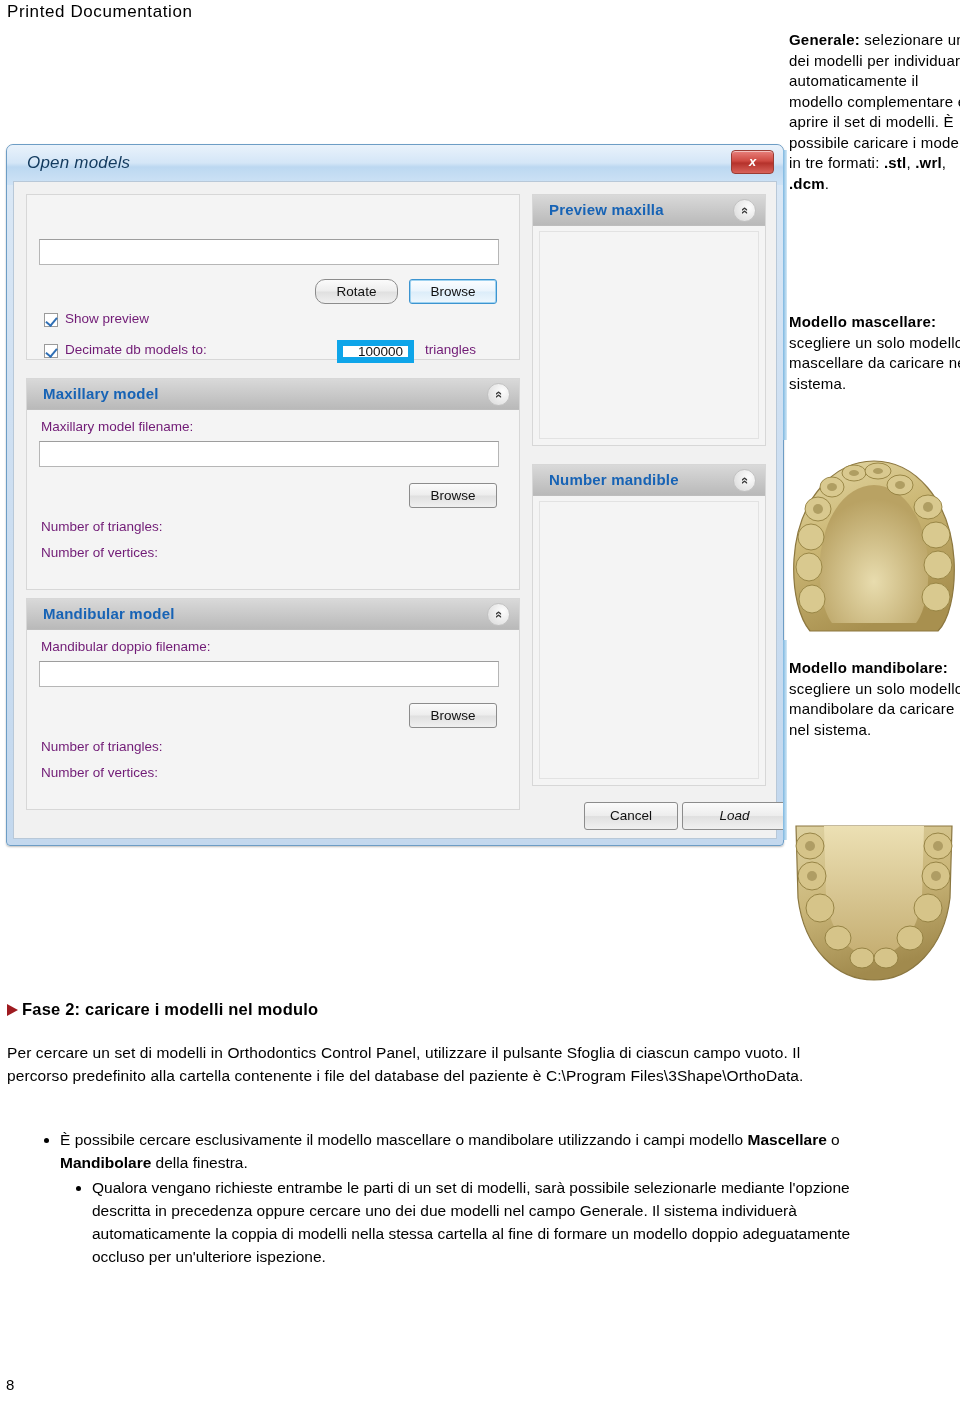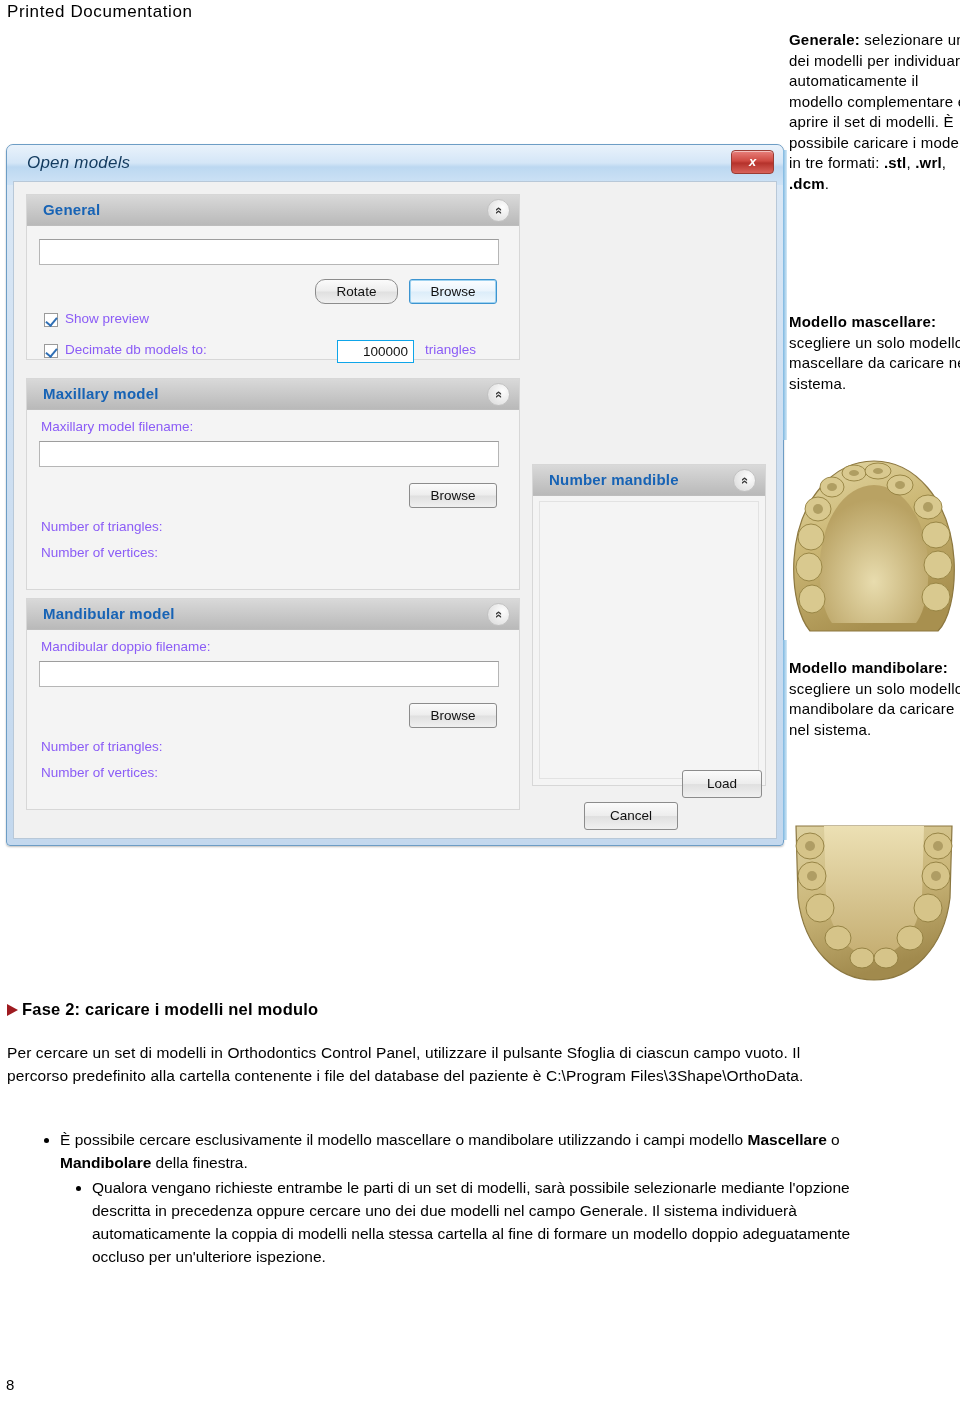--- a/index.html
+++ b/index.html
@@ -91,21 +91,21 @@
   }
   .chev{
     position:absolute;right:9px;top:4px;width:21px;height:21px;
     border-radius:50%;
     background:radial-gradient(circle at 35% 30%,#fdfdfd,#d8d8d8);
     border:1px solid #c2c2c2;
     color:#3a3a3a;font-size:13px;line-height:20px;text-align:center;
     font-weight:bold;
   }
 
-  .lbl{position:absolute;font-size:13.5px;color:#8b5cf6;}
+  .lbl{position:absolute;font-size:13.5px;color:#701a75;}
   .txtbox{
     position:absolute;background:#ffffff;
     border:1px solid #b6b6b6;
     border-top-color:#9d9d9d;
     box-sizing:border-box;
   }
   .btn{
     position:absolute;
     background:linear-gradient(180deg,#fbfbfb 0%,#ededed 48%,#e0e0e0 52%,#f0f0f0 100%);
     border:1px solid #8c8c8c;border-radius:3px;
@@ -121,21 +121,21 @@
     position:absolute;width:14px;height:14px;
     background:#fff;border:1px solid #9a9a9a;
     box-sizing:border-box;
   }
   .chk:after{
     content:"";position:absolute;left:3px;top:1px;
     width:5px;height:9px;border:solid #2f6fb5;
     border-width:0 2px 2px 0;transform:rotate(40deg);
   }
   .numfield{
-    position:absolute;background:#fff;border:1px solid #0ea5e9;
+    position:absolute;background:#fff;border:6px solid #0ea5e9;
     font-size:13.5px;text-align:right;color:#111;
     box-sizing:border-box;
   }
   .preview-pane{
     position:absolute;background:#f4f4f4;border:1px solid #e2e2e2;
   }
 
   
   .tooth{position:absolute;overflow:hidden;}
   .tooth svg{display:block;}
@@ -176,24 +176,20 @@
   <div class="dlg">
 
     <div class="dlg-titlebar">
       <div class="dlg-title">Open models</div>
       <div class="dlg-close">x</div>
     </div>
 
     <div class="dlg-body">
 
       <div class="grp" style="left:12px;top:12px;width:492px;height:164px;">
-        <div class="grp-hdr">
-          <span class="ttl">General</span>
-          <span class="chev" style="transform:rotate(90deg);">«</span>
-        </div>
         <input class="txtbox" style="left: 12px; top: 44px; width: 460px; height: 26px; padding: 0px 4px; font-size: 13.5px;" value="">
         <div class="btn" style="left:288px;top:84px;width:83px;height:25px;line-height:23px;border-radius:10px;">Rotate</div>
         <div class="btn focus" style="left:382px;top:84px;width:88px;height:25px;line-height:23px;">Browse</div>
 
         <div class="chk" style="left:17px;top:118px;"></div>
         <div class="lbl" style="left:38px;top:116px;">Show preview</div>
 
         <div class="chk" style="left:17px;top:149px;"></div>
         <div class="lbl" style="left:38px;top:147px;">Decimate db models to:</div>
         <input class="numfield" style="left: 310px; top: 145px; width: 77px; height: 23px; padding: 0px 5px;" value="100000">
@@ -217,31 +213,38 @@
           <span class="ttl">Mandibular model</span>
           <span class="chev" style="transform:rotate(90deg);">«</span>
         </div>
         <div class="lbl" style="left:14px;top:40px;">Mandibular doppio filename:</div>
         <input class="txtbox" style="left: 12px; top: 62px; width: 460px; height: 26px; padding: 0px 4px; font-size: 13.5px;" value="">
         <div class="btn" style="left:382px;top:104px;width:88px;height:25px;line-height:23px;">Browse</div>
         <div class="lbl" style="left:14px;top:140px;">Number of triangles:</div>
         <div class="lbl" style="left:14px;top:166px;">Number of vertices:</div>
       </div>
 
+      <div class="grp" style="left:518px;top:12px;width:232px;height:250px;">
+        <div class="grp-hdr">
+          <span class="ttl">Preview maxilla</span>
+          <span class="chev" style="transform:rotate(90deg);">«</span>
+        </div>
+        <div class="preview-pane" style="left:6px;top:36px;width:218px;height:206px;"></div>
+      </div>
 
       <div class="grp" style="left:518px;top:282px;width:232px;height:320px;">
         <div class="grp-hdr">
           <span class="ttl">Number mandible</span>
           <span class="chev" style="transform:rotate(90deg);">«</span>
         </div>
         <div class="preview-pane" style="left:6px;top:36px;width:218px;height:276px;"></div>
       </div>
 
       <div class="btn" style="left:570px;top:620px;width:94px;height:28px;line-height:26px;">Cancel</div>
-      <div class="btn" style="left:668px;top:588px;width:80px;height:28px;line-height:26px;">Load</div>
+      <div class="btn" style="left:668px;top:620px;width:105px;height:28px;line-height:26px;font-style:italic;">Load</div>
 
     </div>
   </div>
 
   <div class="anno-bar" style="top:150px;height:290px;"></div>
   <div class="anno-bar" style="top:640px;height:200px;"></div>
 
   <div class="anno anno-general">
     <b>Generale:</b><span> selezionare uno dei modelli per individuare automaticamente il modello complementare e aprire il set di modelli. È possibile caricare i modelli in tre formati: </span><b>.stl</b><span>, </span><b>.wrl</b><span>, </span><b>.dcm</b><span>.</span>
   </div>

